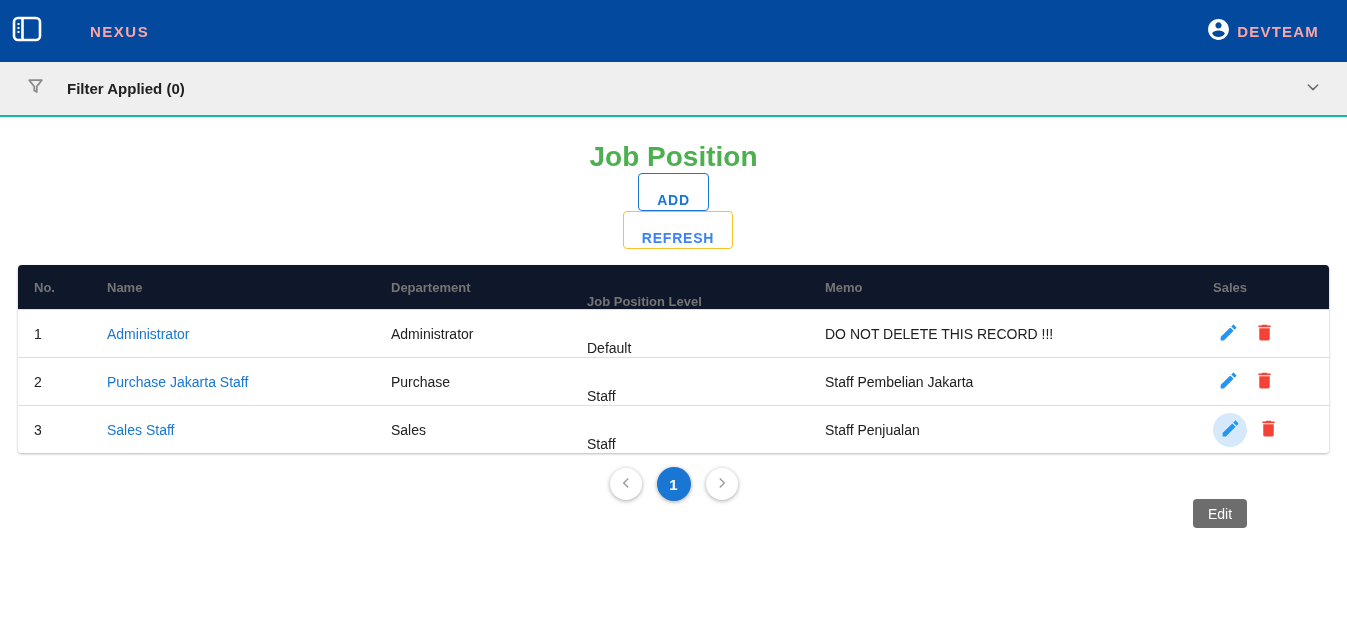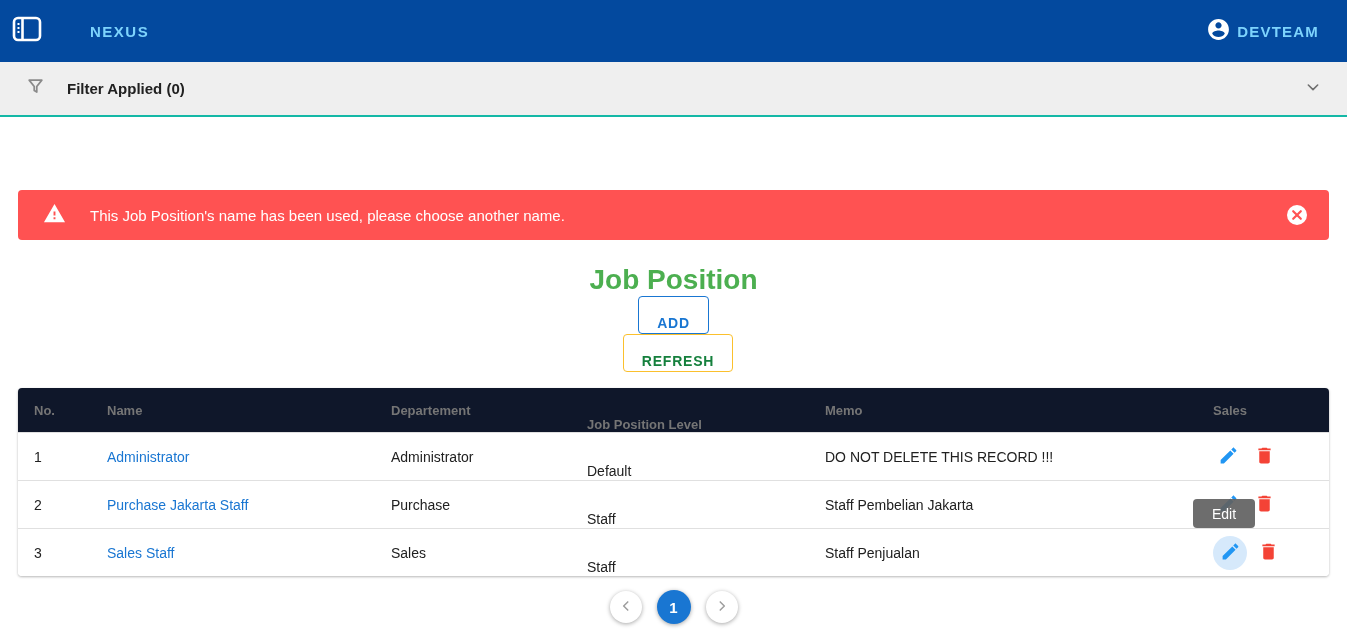--- a/index.html
+++ b/index.html
@@ -1,21 +1,21 @@
 <!DOCTYPE html>
 <html><head>
 <meta charset="utf-8">
 <style>
   * { margin:0; padding:0; box-sizing:border-box; }
   html,body { width:1347px; height:639px; background:#ffffff; font-family:"Liberation Sans","DejaVu Sans",sans-serif; overflow:hidden; }
   body { position:relative; }
 
   
   .appbar {
-    height:62px; background:#03499e; color:#7dd3fc;
+    height:62px; background:#03499e; color:#fca5a5;
     display:flex; align-items:center; padding:0 28px 0 10px;
   }
   .sidebar-toggle { width:34px; height:34px; display:flex; align-items:center; justify-content:center; cursor:pointer; }
   .app-title { font-size:15px; font-weight:bold; letter-spacing:1.5px; margin-left:46px; }
   .appbar-spacer { flex:1; }
   .user-chip { display:flex; align-items:center; gap:6px; cursor:pointer; }
   .user-name { font-size:15px; font-weight:bold; letter-spacing:1.2px; }
 
   
   .filterbar {
@@ -38,21 +38,21 @@
 
   .heading-row { margin-top:24px; display:flex; align-items:center;flex-direction:column; }
   .page-title { font-size:28px; font-weight:bold; color:#4caf50; }
   .heading-spacer { flex:1; }
   .btn {
     height:35px; background:#fff; border-radius:4px; font-weight:bold; font-size:14px;
     letter-spacing:0.8px; padding:18px 18px; cursor:pointer;
     font-family:"Liberation Sans","DejaVu Sans",sans-serif;
   }
   .btn-add { border:1px solid #1976d2; color:#1976d2; }
-  .btn-refresh { border:1px solid #fbc02d; color:#15803d; margin-left:9px; }
+  .btn-refresh { border:1px solid #fbc02d; color:#3b82f6; margin-left:9px; }
 
   
   .table {
     margin-top:16px; border-radius:4px; overflow:hidden; background:#fff;
     box-shadow:0 1px 3px rgba(0,0,0,0.18), 0 1px 2px rgba(0,0,0,0.12);
   }
   .trow { display:flex; align-items:center; }
   .thead { background:#0f172a; height:44px; }
   .thead .cell { font-size:13px; font-weight:bold; color:#757575; }
   .tbody-row { height:48px; border-top:1px solid #e0e0e0; background:#fff; }
@@ -71,21 +71,21 @@
   .pagination { margin-top:14px; display:flex; justify-content:center; align-items:center; gap:15px; }
   .page-circle {
     width:32px; height:32px; border-radius:50%; background:#fff; border:none; cursor:pointer;
     display:flex; align-items:center; justify-content:center;
     box-shadow:0 1px 4px rgba(0,0,0,0.35);
   }
   .page-circle.current { width:34px; height:34px; background:#1976d2; color:#fff; font-size:15px; font-weight:bold; }
 
   
   .tooltip {
-    position:absolute; left:1193px; top:499px; width:62px; height:29px;
+    position:absolute; left:1193px; top:499px; width:54px; height:29px;
     background:rgba(97,97,97,0.92); color:#fff; font-size:14px;
     border-radius:4px; display:flex; align-items:center; justify-content:center;text-align:right;
   }
 </style>
 </head>
 <body>
 
 <header class="appbar">
   <div class="sidebar-toggle">
     <span>
@@ -120,35 +120,20 @@
   <span class="filterbar-spacer"></span>
   <span>
     <svg width="16" height="16" viewBox="0 0 24 24">
       <path d="M5 9l7 7 7-7" fill="none" stroke="#6f6f6f" stroke-width="2.4" stroke-linecap="round" stroke-linejoin="round"></path>
     </svg>
   </span>
 </div>
 
 <main class="content">
 
-  <div class="alert">
-    <span>
-      <svg width="23" height="23" viewBox="0 0 24 24">
-        <path fill="#ffffff" d="M1 21h22L12 2 1 21zm12-3h-2v-2h2v2zm0-4h-2v-4h2v4z"></path>
-      </svg>
-    </span>
-    <span class="alert-text">This Job Position's name has been used, please choose another name.</span>
-    <span class="alert-spacer"></span>
-    <span class="alert-close">
-      <svg width="24" height="24" viewBox="0 0 24 24">
-        <circle cx="12" cy="12" r="10" fill="#ffffff"></circle>
-        <path d="M8.2 8.2l7.6 7.6M15.8 8.2l-7.6 7.6" stroke="#ff5252" stroke-width="2.2" stroke-linecap="round"></path>
-      </svg>
-    </span>
-  </div>
 
   <div class="heading-row">
     <h1 class="page-title">Job Position</h1>
     <span class="heading-spacer"></span>
     <button class="btn btn-add">ADD</button>
     <button class="btn btn-refresh">REFRESH</button>
   </div>
 
   <div class="table">
     <div class="trow thead">

